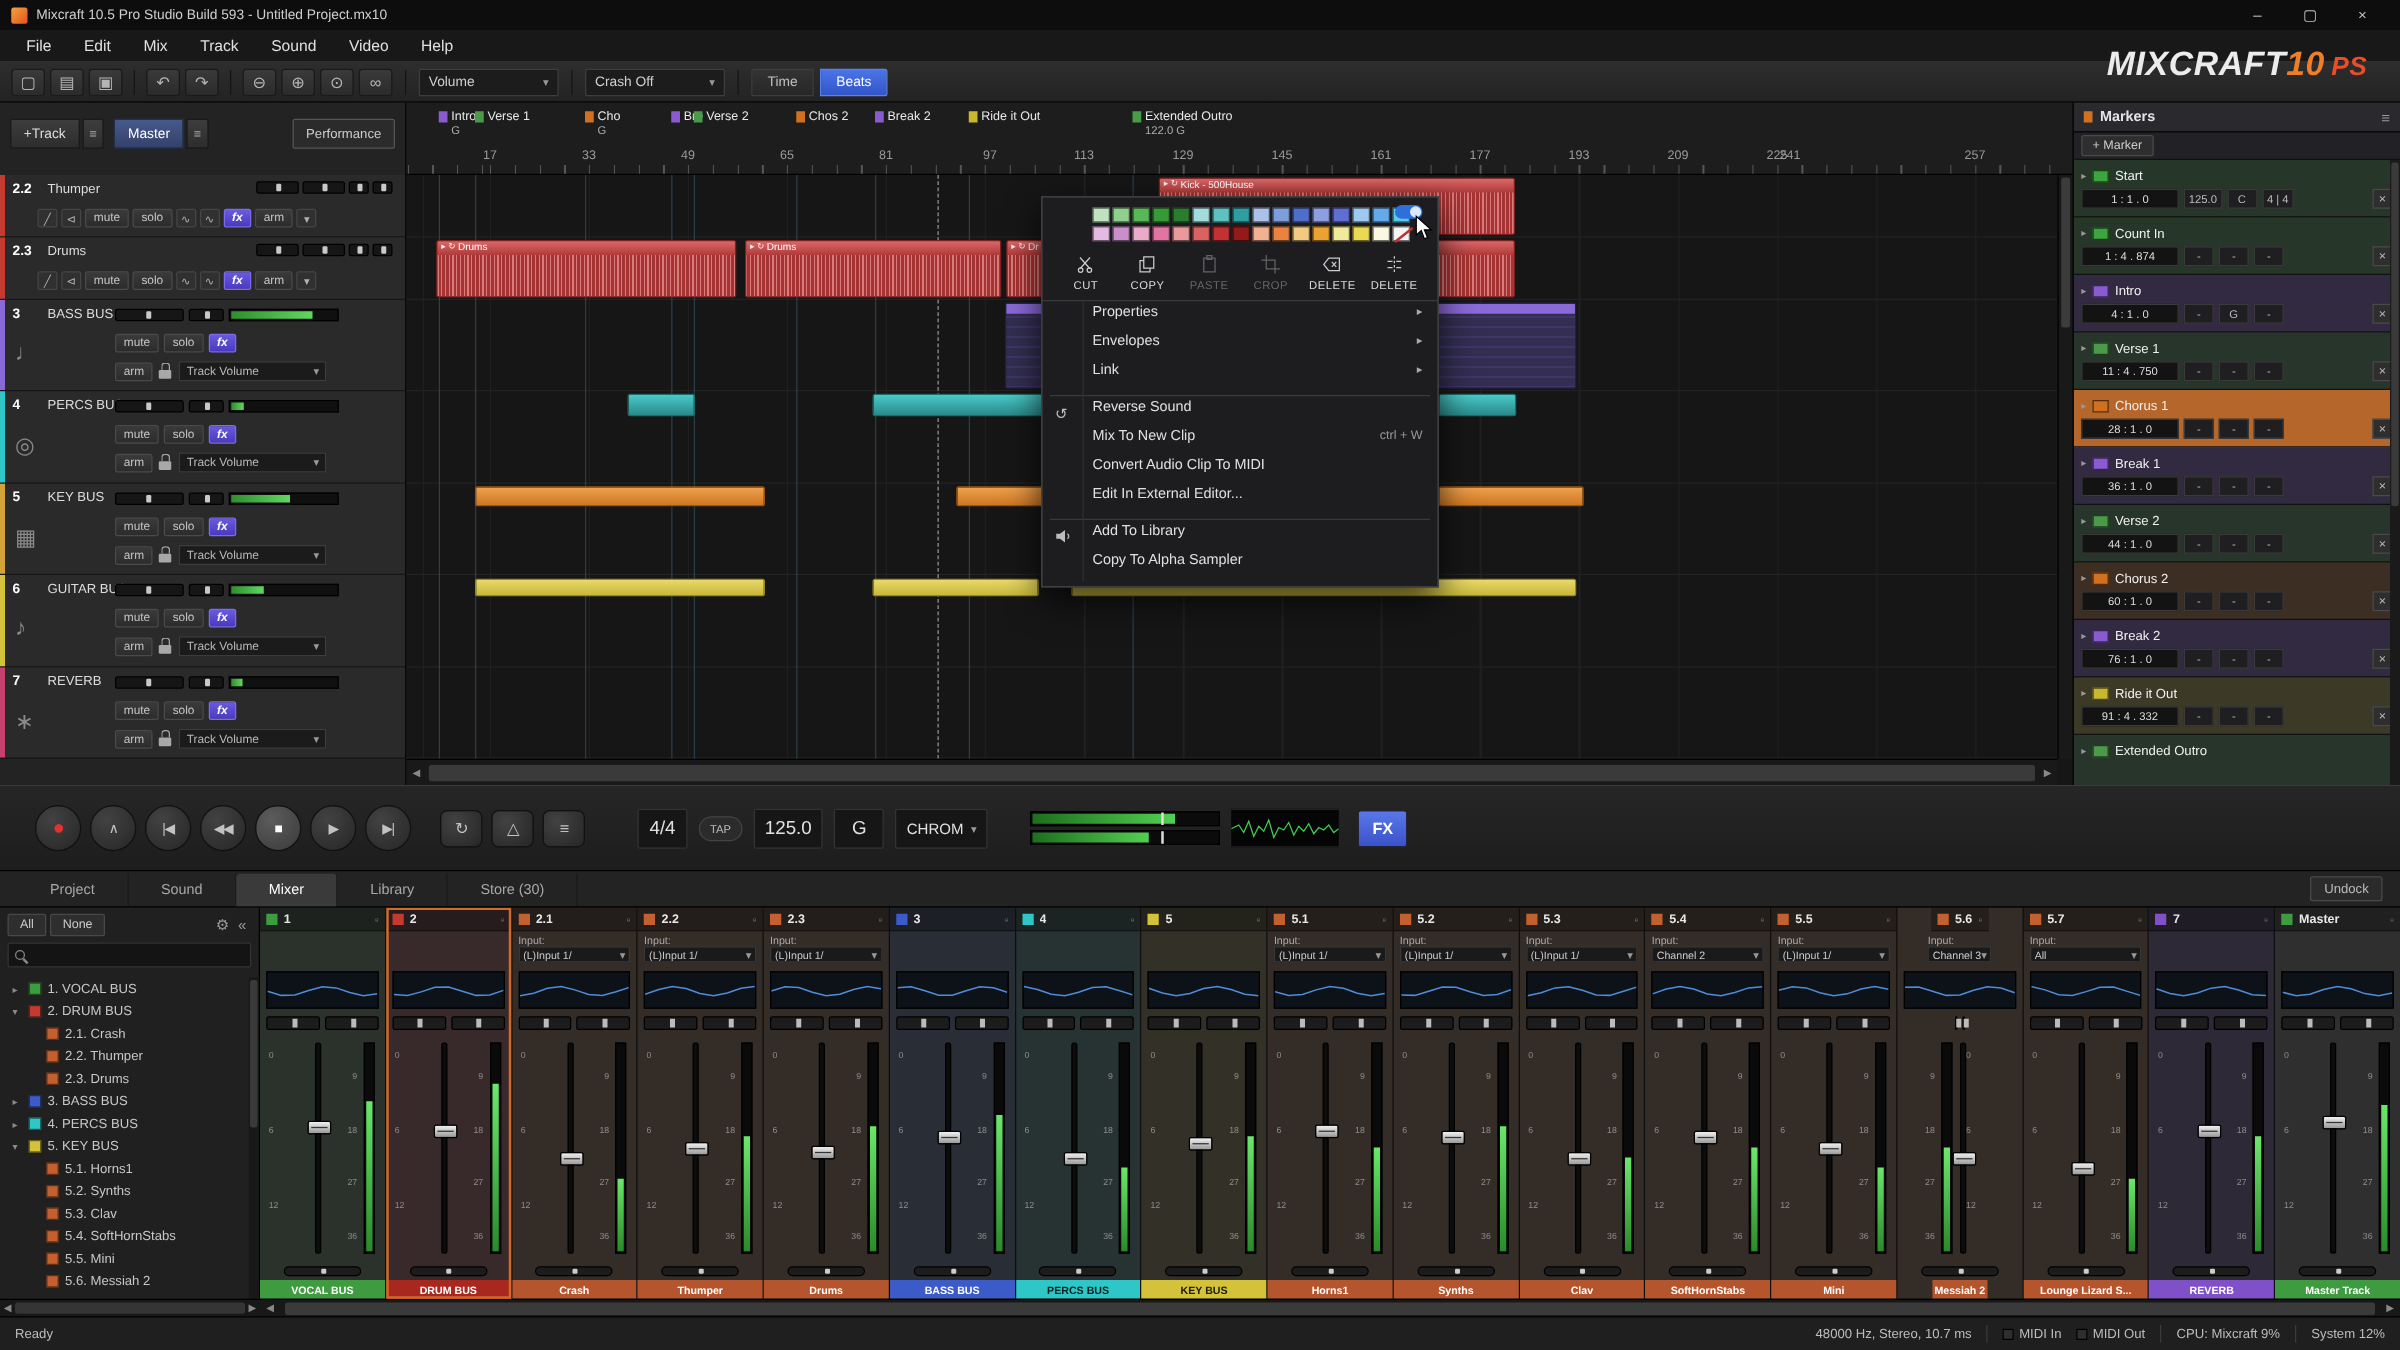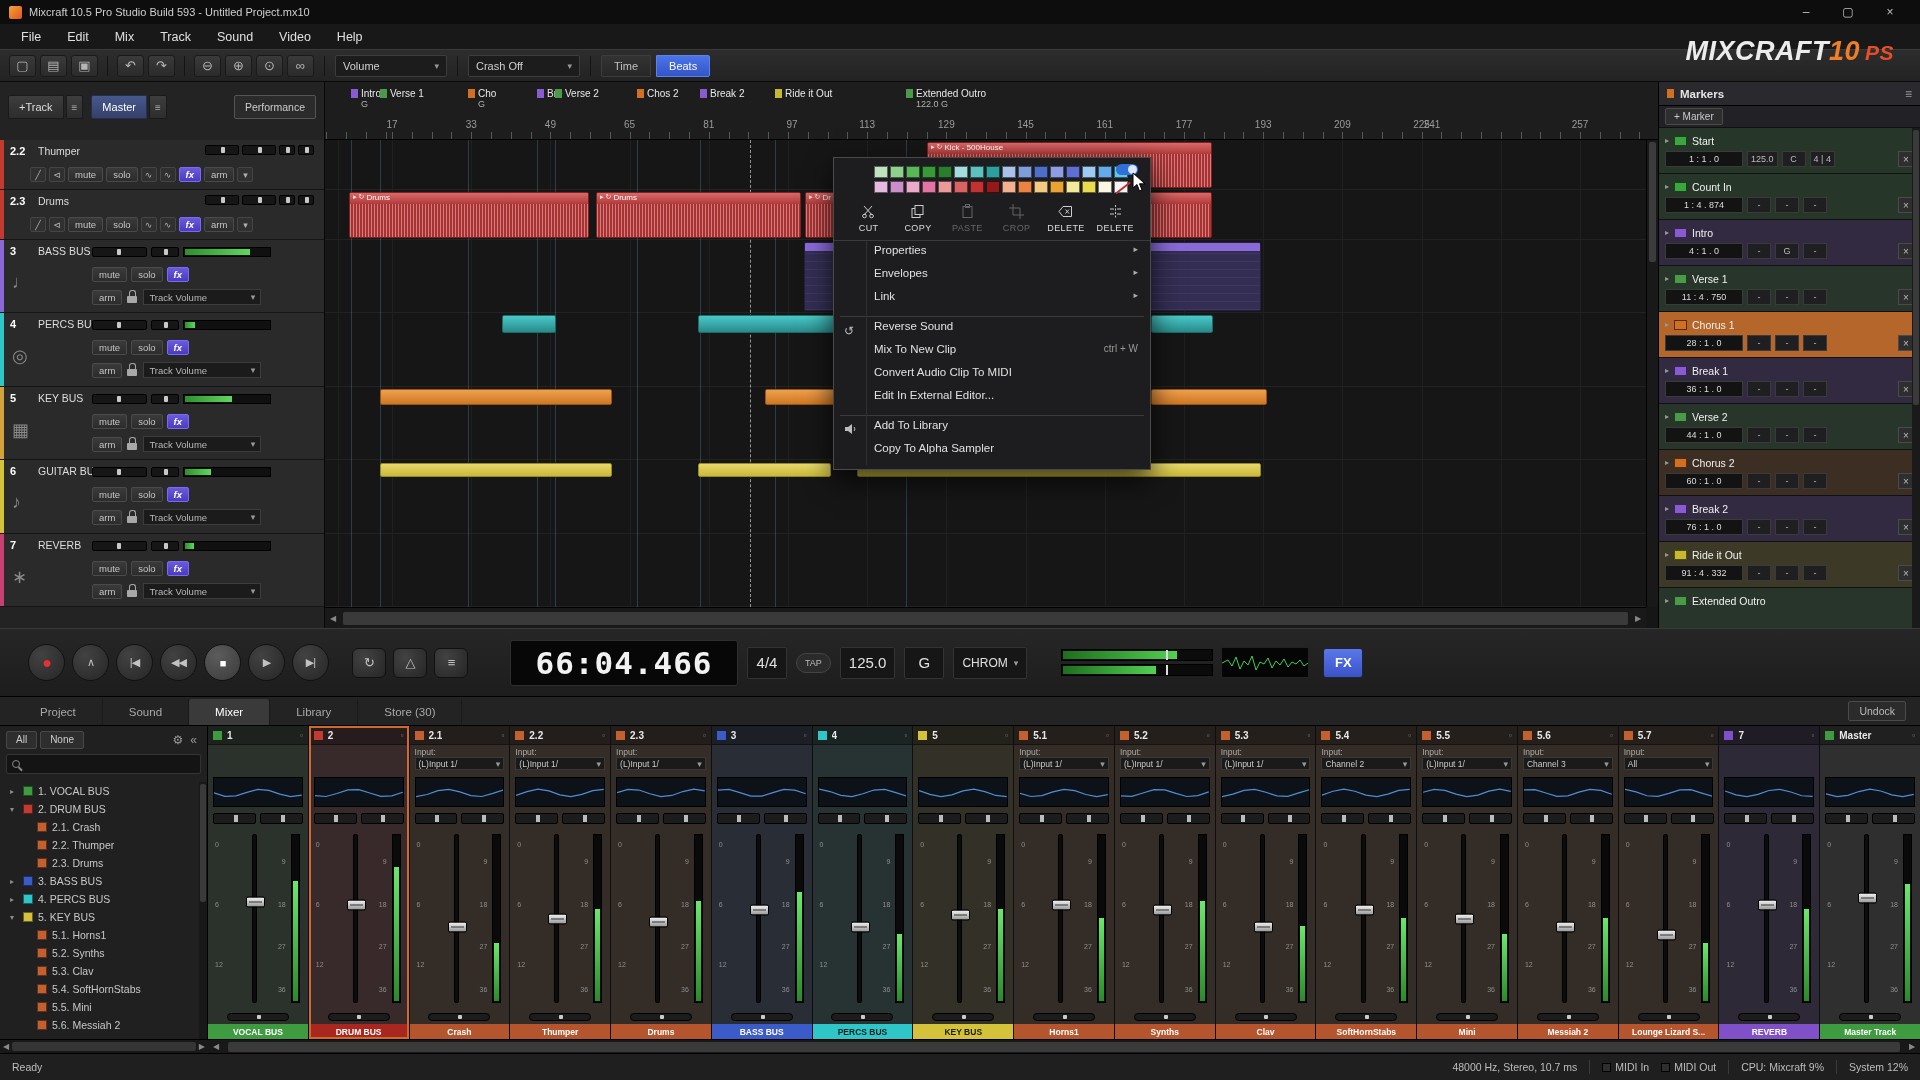--- a/index.html
+++ b/index.html
@@ -917,21 +917,20 @@
         <div class="tr-btn">|◀</div>
         <div class="tr-btn">◀◀</div>
         <div class="tr-btn active">■</div>
         <div class="tr-btn">▶</div>
         <div class="tr-btn">▶|</div>
         <div class="tr-btn sq gap">↻</div>
         <div class="tr-btn sq">△</div>
         <div class="tr-btn sq">≡</div>
       </div>
     <div id="time-panel">
-      <div id="time-display">66:04.466</div>
       <div class="tr-box">4/4</div>
       <div class="tr-tap">TAP</div>
       <div class="tr-box">125.0</div>
       <div class="tr-box">G</div>
       <div class="tr-box">
           <span style="font-size:12px">CHROM</span>
           <span class="dd-a">▾</span>
         </div>
     </div>
     <div id="meter-panel">
@@ -1594,21 +1593,21 @@
             </div>
             <div class="ch-meter">
               <div class="meter-fill" style="height: 40%;"></div>
             </div>
           </div>
           <div class="ch-pan">
             <div class="pan-sl"></div>
           </div>
           <div class="ch-name" style="background: rgb(181, 85, 45); color: rgb(255, 255, 255);">Mini</div>
         </div>
-        <div class="chan" style="background: rgb(52, 45, 39);">
+        <div class="chan" style="background: rgb(52, 45, 39); align-items: center;">
           <div class="ch-head">
             <span class="ch-sq" style="background: rgb(194, 96, 47);"></span>
             <span class="ch-id">5.6</span>
             <span class="ch-min">▫</span>
           </div>
           <div class="ch-input">
             <div class="ch-input-lbl">Input:</div>
             <div class="ch-input-dd">
               <span>Channel 3</span>
               <span class="dd-a">▾</span>

